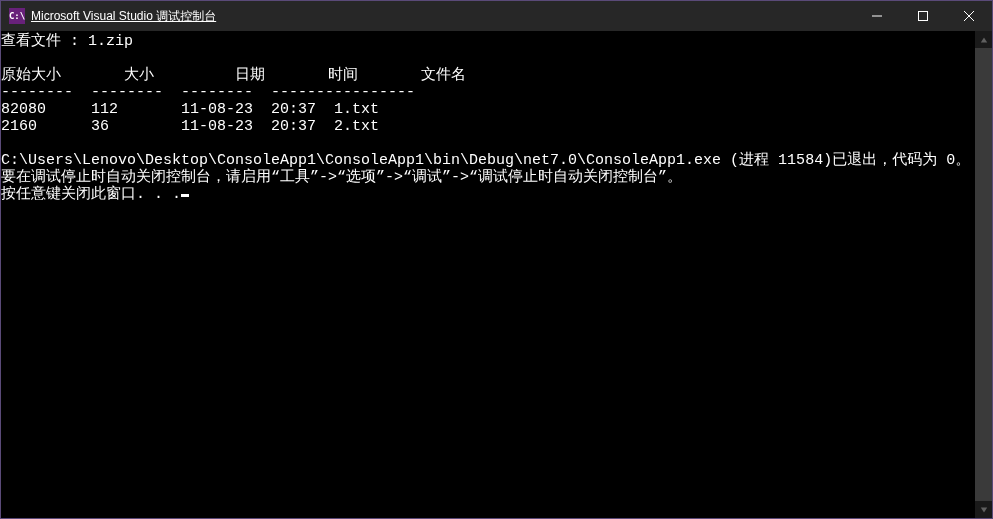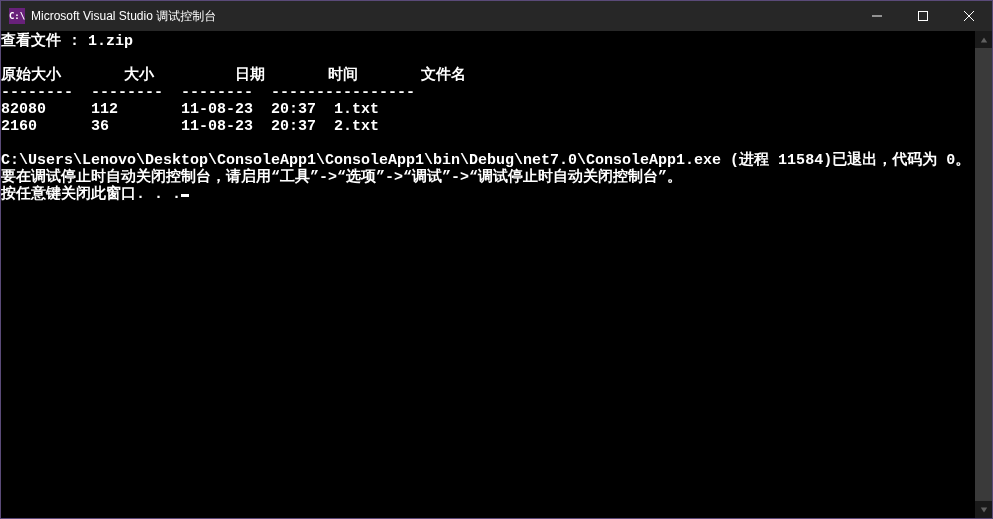--- a/index.html
+++ b/index.html
@@ -17,35 +17,34 @@
     user-select: none;
   }
   .titlebar .icon {
     width: 16px; height: 16px;
     margin: 0 6px 0 8px;
     background: #68217a;
     display: flex; align-items: center; justify-content: center;
     font-size: 9px; font-weight: bold; color: #fff;
     font-family: Consolas, monospace;
   }
-  .titlebar .title { flex: 0 0 auto; }
+  .titlebar .title { flex: 0 0 auto; text-decoration: underline; }
   .titlebar .spacer { flex: 1 1 auto; }
   .titlebar .winbtn {
     width: 46px; height: 30px;
     display: flex; align-items: center; justify-content: center;
     color: #fff;
   }
   .titlebar .winbtn svg { width: 10px; height: 10px; stroke: #fff; stroke-width: 1; fill: none; }
 
   
   .console-wrap {
     position: relative;
     height: calc(519px - 30px - 2px);
     background: #000;
-    font-weight: bold;
   }
   .console {
     position: absolute;
     top: 0; left: 0; right: 17px; bottom: 0;
     background: #000;
     color: #ffffff;
     font-family: "NSimSun", "SimSun", Consolas, "Courier New", monospace;
     font-size: 15px;
     line-height: 17px;
     white-space: pre;

